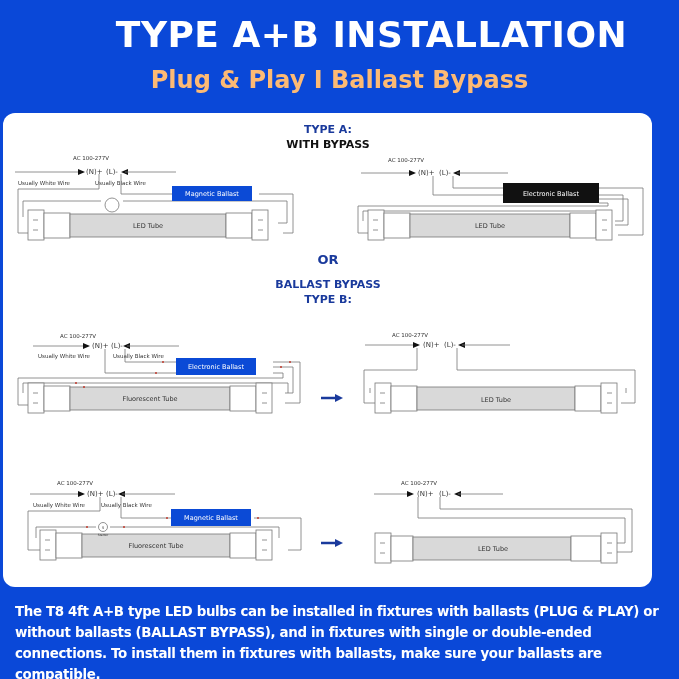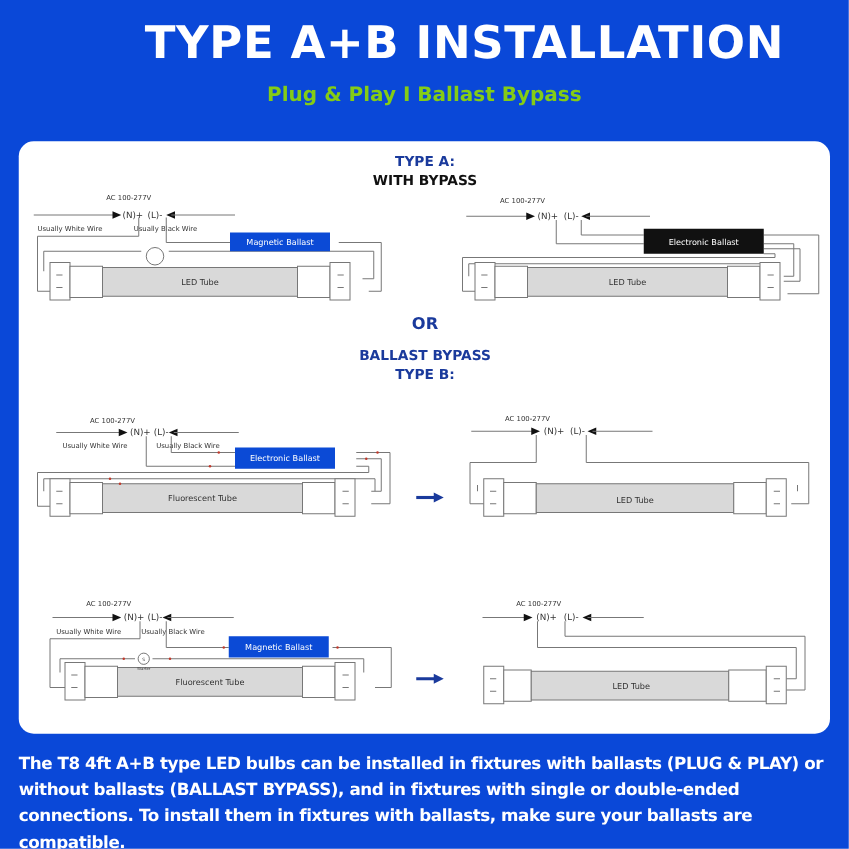--- a/index.html
+++ b/index.html
@@ -1,19 +1,19 @@
 <!DOCTYPE html>
 <html><head>
 <meta charset="utf-8">
 <style>
   html, body { margin:0; padding:0; }
   body { width:679px; height:679px; background:#0a48d8; font-family:"DejaVu Sans", sans-serif; overflow:hidden; position:relative; }
   .title { position:absolute; left:0; width:679px; top:14px; text-align:center; color:#fff; font-family:"DejaVu Sans", sans-serif; font-weight:bold; font-size:36px; letter-spacing:0.5px;margin-left:32px; }
-  .subtitle { position:absolute; left:0; width:679px; top:66px; text-align:center; color:#84cc16; font-weight:bold; font-size:16px; }
-  .panel { position:absolute; left:15px; top:113px; width:649px; height:474px; background:#fff; border-radius:12px; }
+  .subtitle { position:absolute; left:0; width:679px; top:66px; text-align:center; color:#fdba74; font-weight:bold; font-size:24px; }
+  .panel { position:absolute; left:3px; top:113px; width:649px; height:474px; background:#fff; border-radius:12px; }
   .footer { position:absolute; left:15px; top:601px; width:655px; color:#fff; font-weight:bold; font-size:13.4px; line-height:21px; letter-spacing:-0.35px; }
   .hdr { position:absolute; text-align:center; font-weight:bold; font-size:11px; line-height:15px; }
   .blue { color:#1a3a9c; }
   .black { color:#111; }
   svg text { font-family:"DejaVu Sans", sans-serif; }
 </style>
 </head>
 <body>
 
 <div class="title">TYPE A+B INSTALLATION</div>

